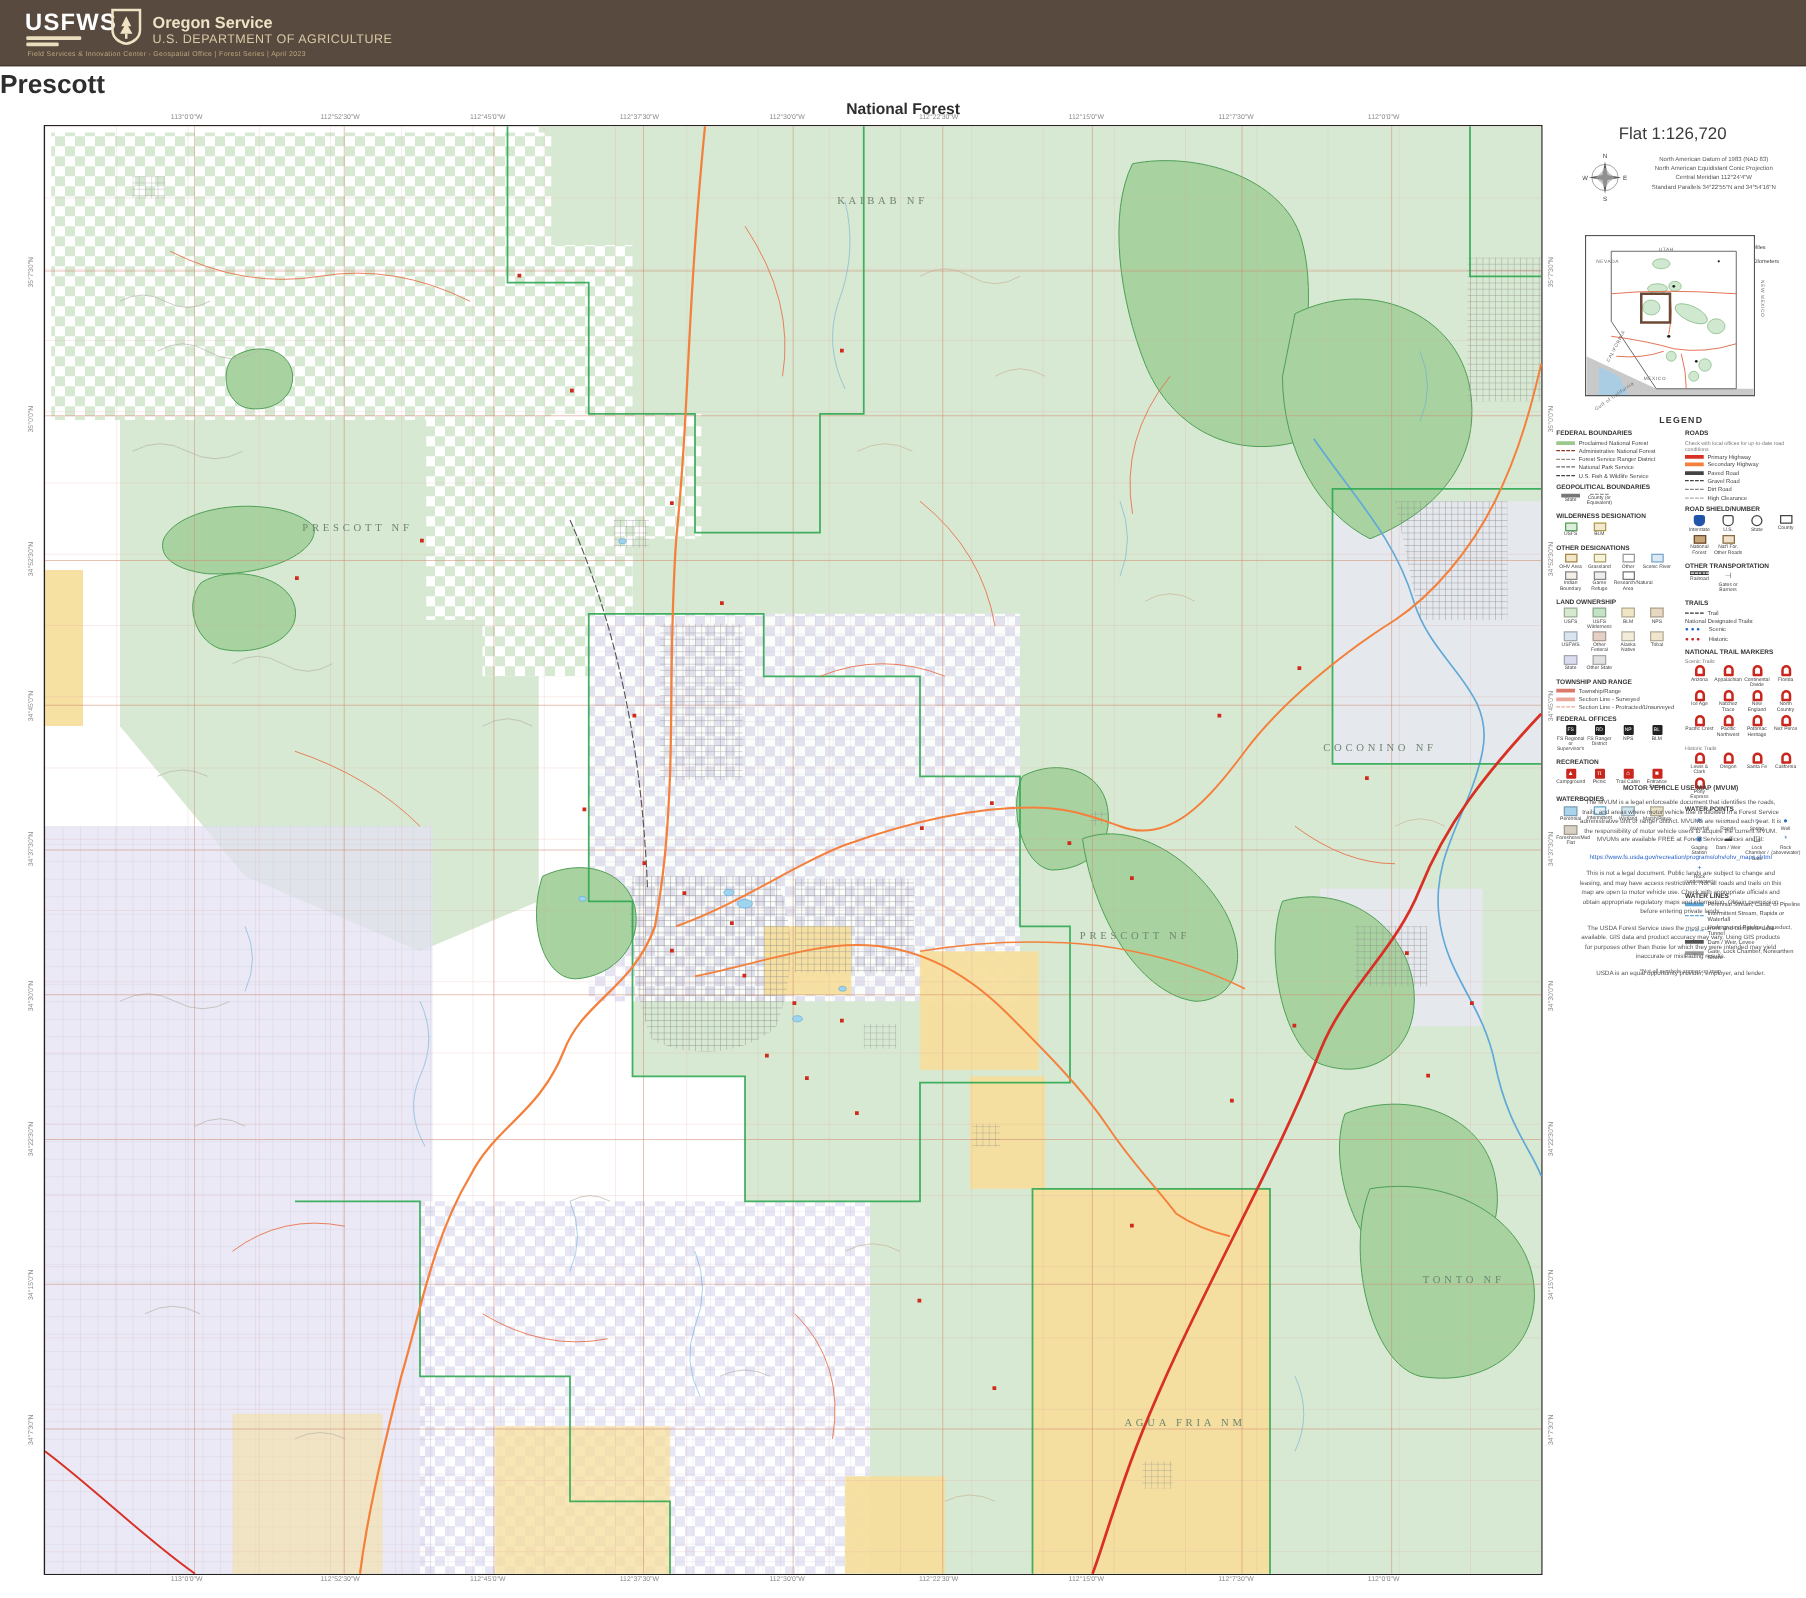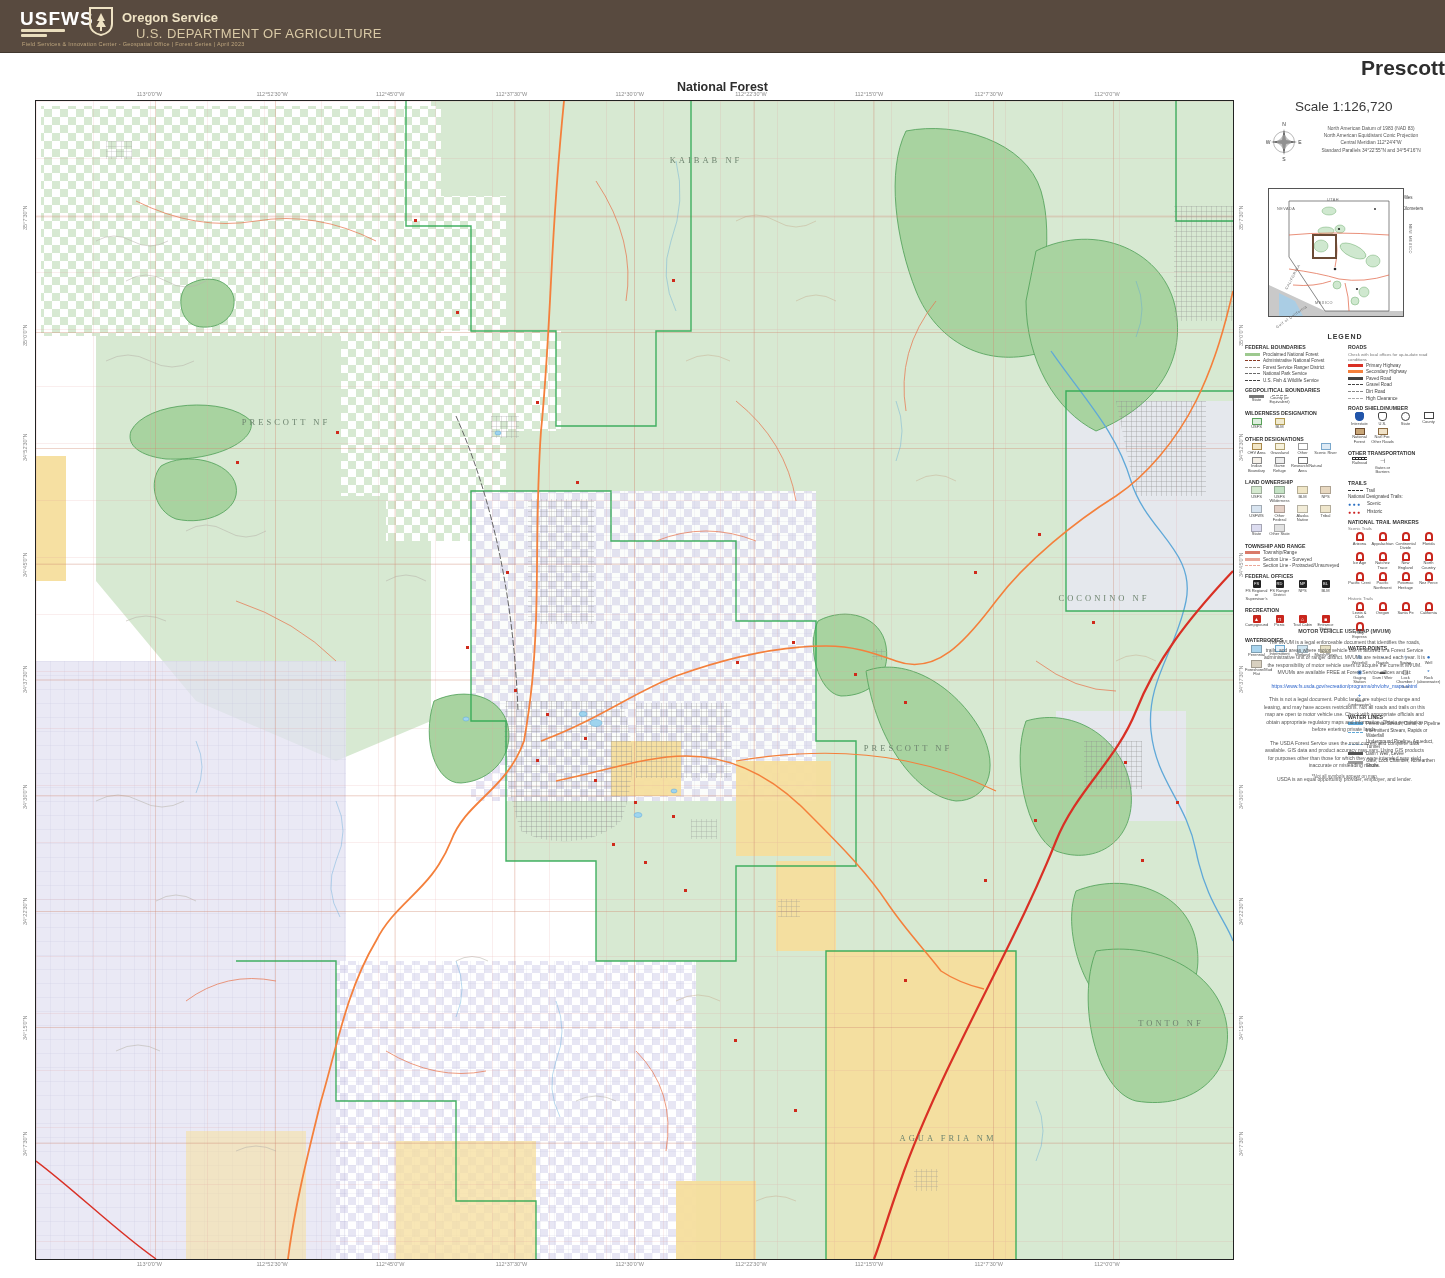--- a/index.html
+++ b/index.html
@@ -6,24 +6,24 @@
   .page{position:relative;width:1445px;height:1278px;background:#fff;overflow:hidden;
         font-family:"Liberation Sans",sans-serif;color:#333;}
   
   .hdr{position:absolute;left:0;top:0;width:1445px;height:52px;background:#584a3f;border-bottom:1px solid #41372e;}
   .usda{position:absolute;left:20px;top:8px;color:#fff;font-size:19px;font-weight:bold;letter-spacing:1px;}
   .usda-bars{position:absolute;left:21px;top:29px;width:44px;}
   .usda-bars div{height:3px;background:#e9ddbd;margin-bottom:2px;border-radius:1px;}
   .usda-bars div:last-child{width:60%;}
   .fs-shield{position:absolute;left:88px;top:6px;}
   .fs-name{position:absolute;left:122px;top:10px;color:#efe3c4;font-size:13px;font-weight:bold;}
-  .fs-dept{position:absolute;left:136px;top:26px;color:#d9c9a6;font-size:13px;letter-spacing:.4px;}
+  .fs-dept{position:absolute;left:122px;top:26px;color:#d9c9a6;font-size:10px;letter-spacing:.4px;}
   .hdr-credit{position:absolute;left:22px;top:41px;color:#bfa77f;font-size:5.5px;letter-spacing:.3px;}
   
-  .title-main{position:absolute;left:0;top:56px;width:1445px;text-align:right;font-size:21px;font-weight:bold;color:#2e2e2e;}
+  .title-main{position:absolute;left:0;top:56px;width:1445px;text-align:left;font-size:21px;font-weight:bold;color:#2e2e2e;}
   .title-sub{position:absolute;left:0;top:80px;width:1445px;text-align:center;font-size:12.5px;font-weight:bold;color:#2e2e2e;}
   
   .map-frame{position:absolute;left:35px;top:100px;width:1197px;height:1158px;border:1px solid #222;box-sizing:content-box;background:#fdfdfb;}
   .map-frame svg{display:block;}
   .ticks{position:absolute;font-size:5.5px;color:#8a8a8a;}
   .ticks span{position:absolute;white-space:nowrap;}
   .ticks-top{left:35px;top:91px;width:1197px;height:8px;}
   .ticks-bottom{left:35px;top:1261px;width:1197px;height:8px;}
   .ticks-left{left:20px;top:100px;width:12px;height:1158px;}
   .ticks-right{left:1236px;top:100px;width:12px;height:1158px;}
@@ -369,21 +369,21 @@
           <text x="250" y="324" class="map-label" text-anchor="middle">PRESCOTT NF</text>
           <text x="872" y="650" class="map-label" text-anchor="middle">PRESCOTT NF</text>
           <text x="1068" y="500" class="map-label" text-anchor="middle">COCONINO NF</text>
           <text x="1135" y="925" class="map-label" text-anchor="middle">TONTO NF</text>
           <text x="912" y="1040" class="map-label" text-anchor="middle">AGUA FRIA NM</text>
         </g>
     </svg>
   </div>
 
   <div class="sb">
-    <div class="scale-txt">Scale 1:126,720</div>
+    <div class="scale-txt">Flat 1:126,720</div>
 
     <svg class="compass" width="36" height="40" viewBox="0 0 36 40">
       <circle cx="18" cy="21" r="10.5" fill="none" stroke="#888" stroke-width="0.6"></circle>
       <path d="M18 8 L20 19 L31 21 L20 23 L18 34 L16 23 L5 21 L16 19 Z" fill="#555"></path>
       <path d="M18 13 L21.5 17.5 L26 21 L21.5 24.5 L18 29 L14.5 24.5 L10 21 L14.5 17.5 Z" fill="#aaa" opacity="0.7"></path>
       <text x="18" y="5" text-anchor="middle" font-size="5" fill="#333">N</text>
       <text x="34" y="23" text-anchor="middle" font-size="5" fill="#333">E</text>
       <text x="18" y="40" text-anchor="middle" font-size="5" fill="#333">S</text>
       <text x="2" y="23" text-anchor="middle" font-size="5" fill="#333">W</text>
     </svg>

